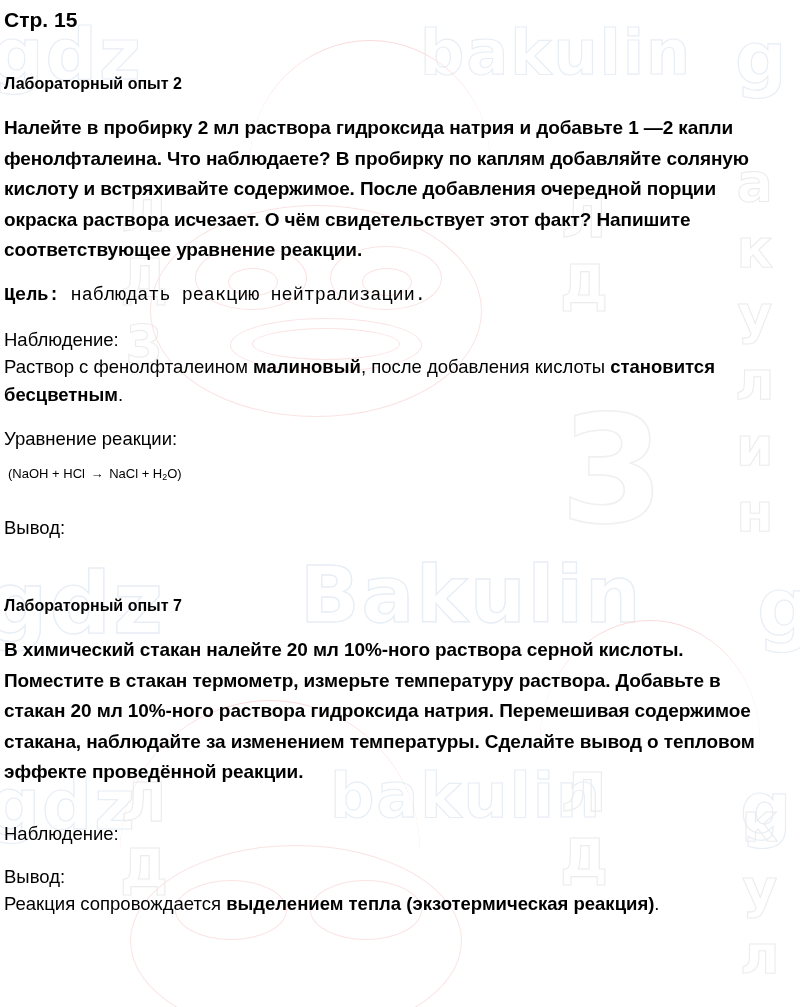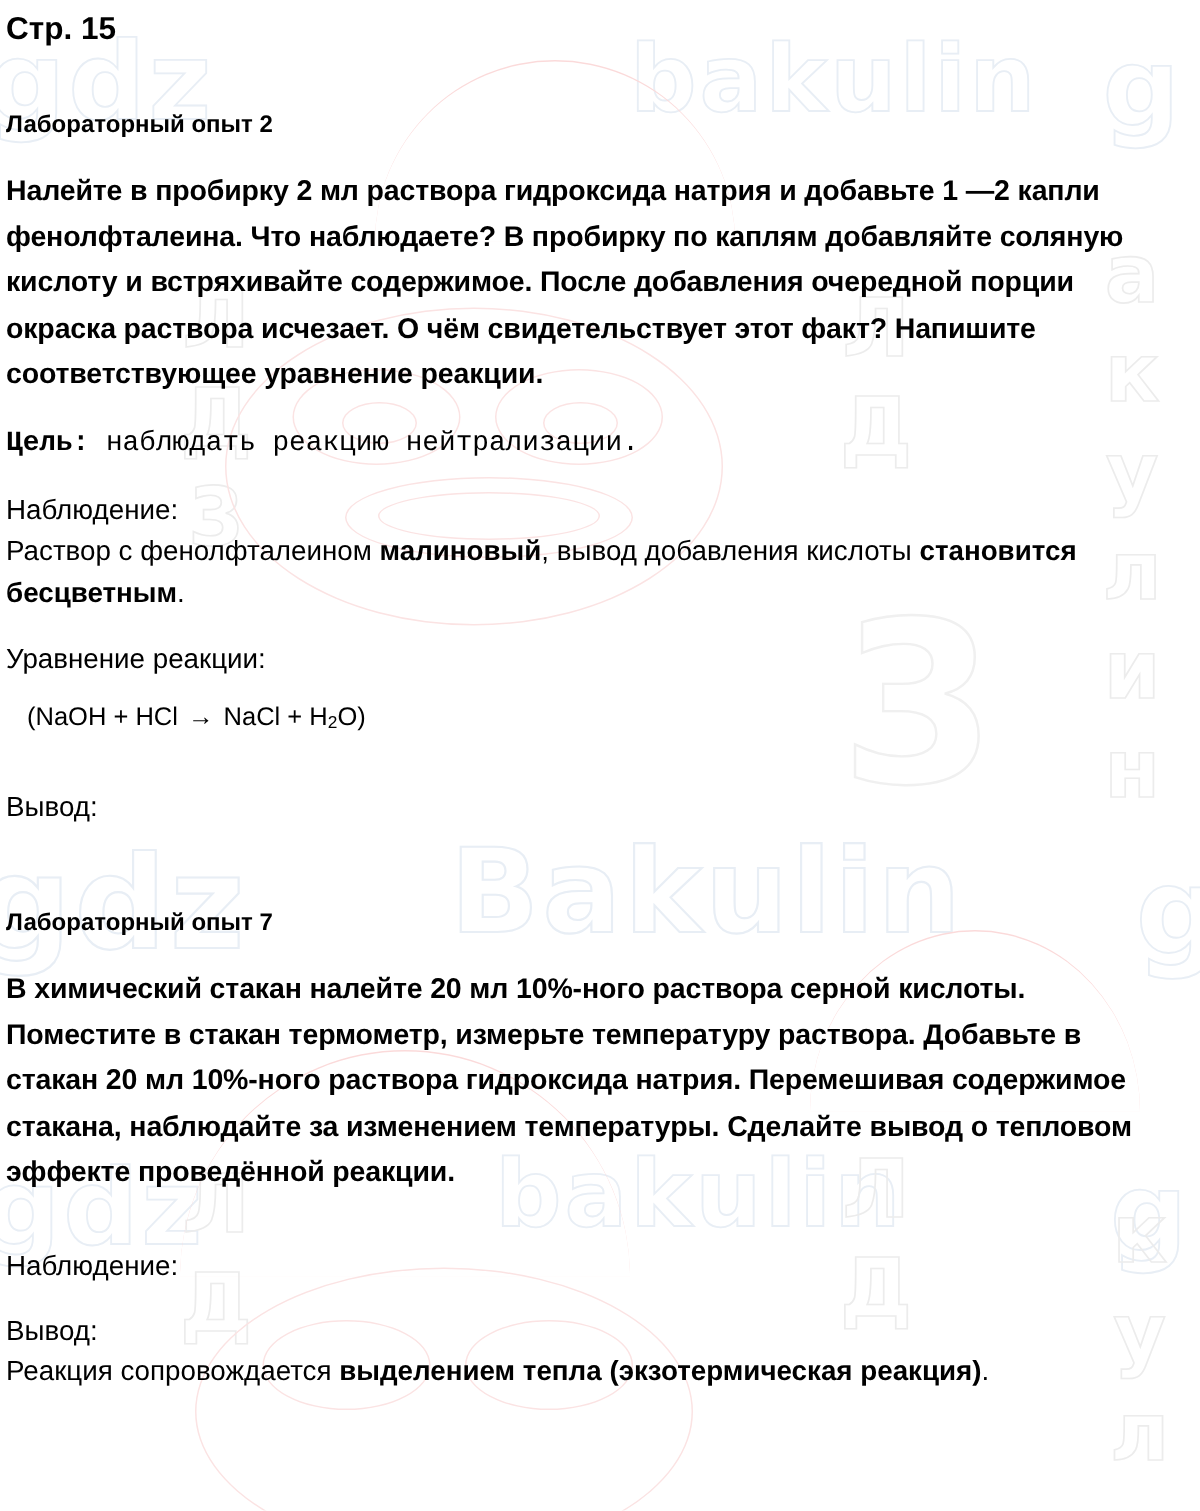--- a/index.html
+++ b/index.html
@@ -151,23 +151,23 @@
     line-height: 27px;
     margin: 0;
   }
   .body-line {
     font-size: 18.5px;
     line-height: 28px;
     margin: 0;
   }
   .body-line b { font-weight: bold; }
   .equation {
-    font-size: 17px;
-    line-height: 24px;
-    margin: 14px;
+    font-size: 13px;
+    line-height: 36px;
+    margin: 4px;
   }
   .equation sub {
     font-size: 0.68em;
     vertical-align: -0.22em;
   }
   .arrow { padding: 0 2px; }
 </style>
 </head>
 <body>
 
@@ -245,21 +245,21 @@
 
     <p class="task-text">Налейте в пробирку 2 мл раствора гидроксида натрия и добавьте 1 —2 капли фенолфталеина. Что наблюдаете? В пробирку по каплям добавляйте соляную кислоту и встряхивайте содержимое. После добавления очередной порции окраска раствора исчезает. О чём свидетельствует этот факт? Напишите соответствующее уравнение реакции.</p>
 
     <div class="spacer-md"></div>
 
     <p class="label-line"><b>Цель:</b><span> наблюдать реакцию нейтрализации.</span></p>
 
     <div class="spacer-md"></div>
 
     <div class="section-label">Наблюдение:</div>
-    <p class="body-line"><span>Раствор с фенолфталеином </span><b>малиновый</b><span>, вывод добавления кислоты </span><b>становится бесцветным</b><span>.</span></p>
+    <p class="body-line"><span>Раствор с фенолфталеином </span><b>малиновый</b><span>, после добавления кислоты </span><b>становится бесцветным</b><span>.</span></p>
 
     <div class="spacer-md"></div>
 
     <div class="section-label">Уравнение реакции:</div>
     <p class="equation"><span>(NaOH + HCl </span><span class="arrow">→</span><span> NaCl + H</span><sub>2</sub><span>O)</span></p>
 
     <div class="spacer-md"></div>
 
     <div class="section-label">Вывод:</div>
   </div>

